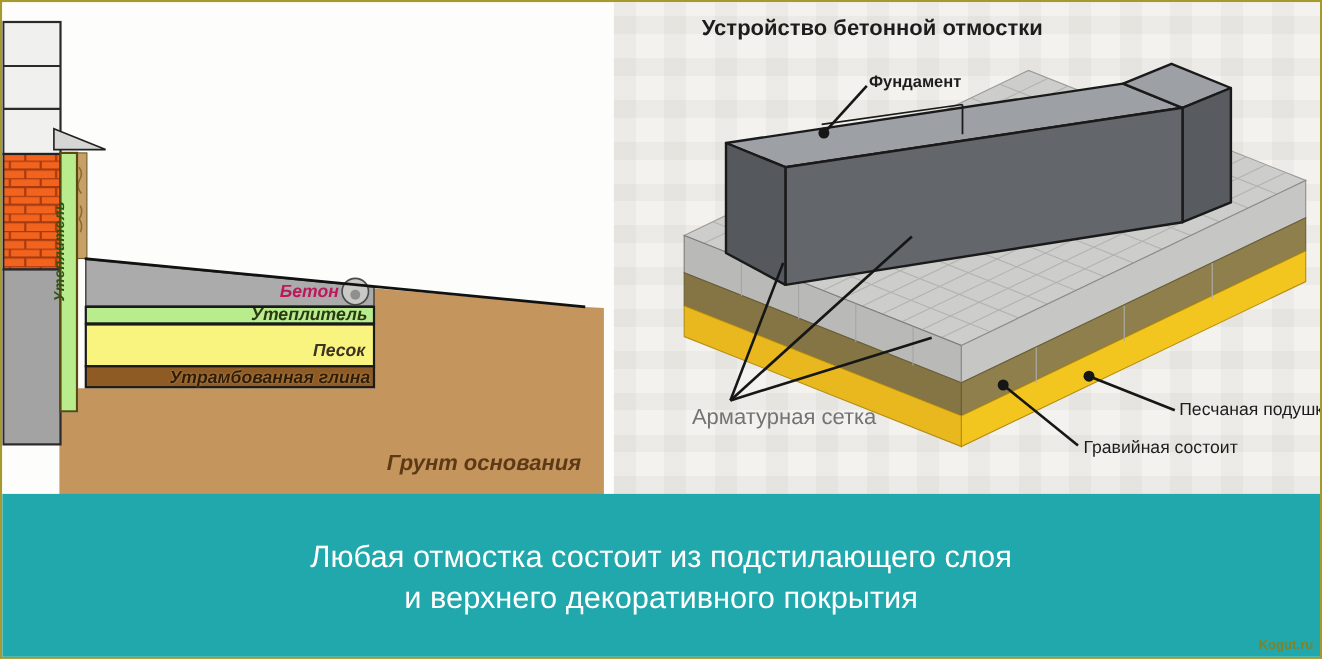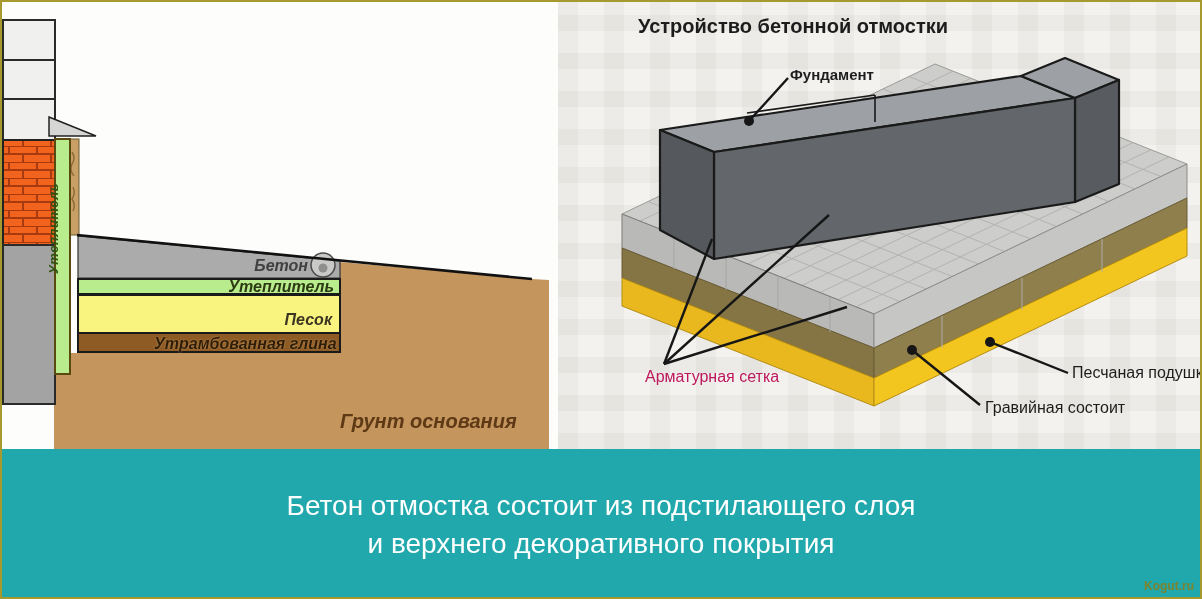--- a/index.html
+++ b/index.html
@@ -15,35 +15,35 @@
     left:556px;width:644px;background-color:#F3F2EF;
     background-image:
       repeating-linear-gradient(0deg, rgba(120,115,100,0.06) 0 16px, transparent 16px 38px),
       repeating-linear-gradient(90deg, rgba(120,115,100,0.06) 0 20px, transparent 20px 46px);
   }
   #diagram-svg{position:absolute;left:0;top:0;}
   .lbl{position:absolute;color:#2b2b2b;line-height:1.2;white-space:nowrap;}
   .lbl.it{font-style:italic;font-weight:bold;}
   #left-title{left:178px;top:95px;width:292px;text-align:center;font-size:18px;
     color:#3d3d3d;white-space:normal;line-height:1.35;}
-  #lbl-concrete{left:180px;top:254px;width:126px;text-align:right;font-size:16px;color:#404040;}
+  #lbl-concrete{left:180px;top:254px;width:126px;text-align:right;font-size:16px;color:#be185d;}
   #lbl-insulation-h{left:178px;top:275px;width:154px;text-align:right;font-size:16px;color:#2c3a14;}
   #lbl-sand-left{left:200px;top:308px;width:130px;text-align:right;font-size:16px;color:#3d3522;}
   #lbl-clay{left:152px;top:332px;width:180px;text-align:right;font-size:16px;color:#2e1c06;
     text-shadow:0 0 2px rgba(220,180,120,0.7);}
-  #lbl-ground{left:338px;top:407px;width:200px;text-align:left;font-size:20px;color:#5d3a15;}
+  #lbl-ground{left:338px;top:407px;width:200px;text-align:center;font-size:20px;color:#5d3a15;}
   #lbl-insulation-v{
     left:44px;top:142px;height:170px;width:24px;
     writing-mode:vertical-rl;transform:rotate(180deg);
     font-size:13px;font-style:italic;font-weight:bold;color:#2e5212;
     text-align:center;letter-spacing:0.5px;}
   #right-title{left:591px;top:12px;width:400px;text-align:center;font-size:20px;
     font-weight:bold;color:#1c1c1c;}
   #lbl-foundation{left:788px;top:64px;font-size:15px;color:#1d1d1d;font-weight:bold;}
-  #lbl-mesh{left:627px;top:365px;font-size:16px;color:#be185d;margin-left:16px;}
+  #lbl-mesh{left:627px;top:365px;font-size:20px;color:#737373;}
   #lbl-sand-right{left:1070px;top:361px;font-size:16px;color:#1d1d1d;}
   #lbl-gravel{left:983px;top:396px;font-size:16px;color:#1d1d1d;}
   #banner{
     position:absolute;left:0;top:447px;width:1198px;height:150px;
     background:#21A8AD;color:#ffffff;text-align:center;
     padding-top:38px;font-size:28px;line-height:38px;
   }
   #watermark{
     position:absolute;right:6px;bottom:4px;font-size:12px;font-weight:bold;
     color:#8B7D18;opacity:0.85;padding-left:28px;
@@ -176,18 +176,18 @@
   <div class="lbl it" id="lbl-ground">Грунт основания</div>
   <div class="lbl" id="lbl-insulation-v">Утеплитель</div>
 
   <div class="lbl" id="right-title">Устройство бетонной отмостки</div>
   <div class="lbl" id="lbl-foundation">Фундамент</div>
   <div class="lbl" id="lbl-mesh">Арматурная сетка</div>
   <div class="lbl" id="lbl-sand-right">Песчаная подушка</div>
   <div class="lbl" id="lbl-gravel">Гравийная состоит</div>
 
   <div id="banner">
-    <div>Бетон отмостка состоит из подстилающего слоя</div>
+    <div>Любая отмостка состоит из подстилающего слоя</div>
     <div>и верхнего декоративного покрытия</div>
   </div>
 
   <div id="watermark">Kogut.ru</div>
 </div>
 
 </body></html>

